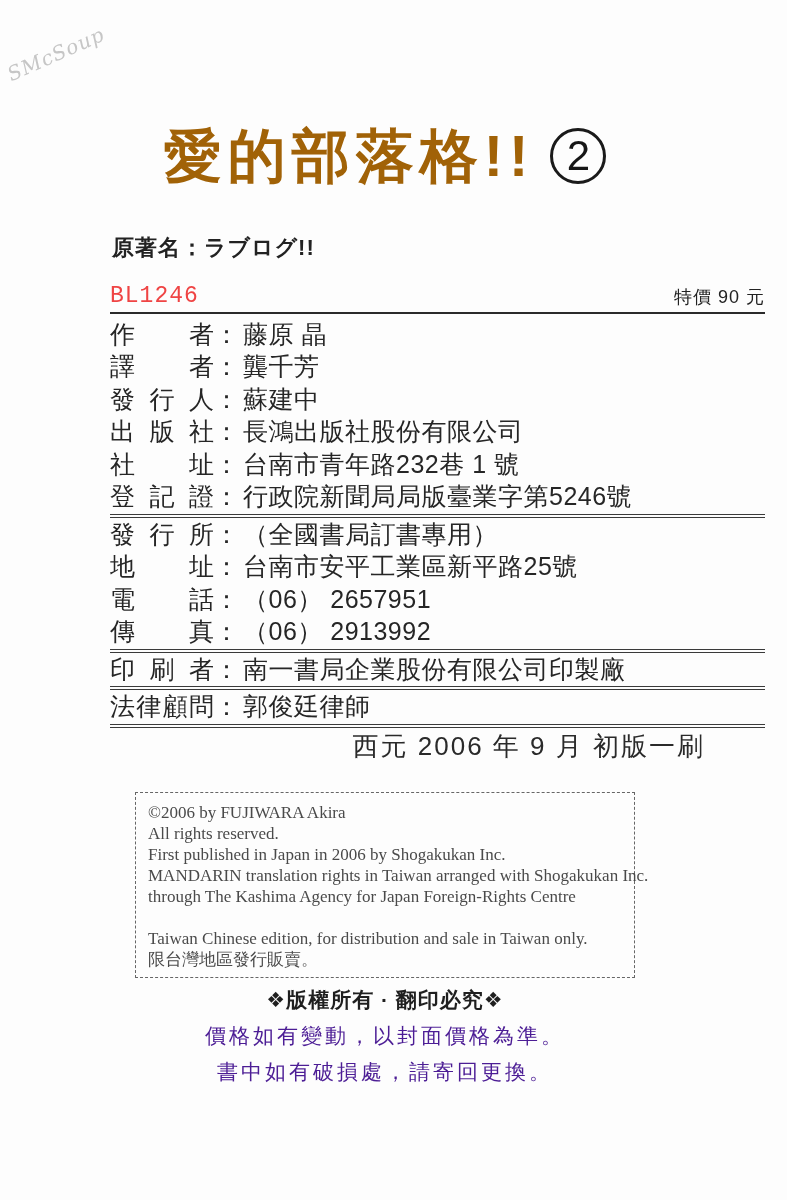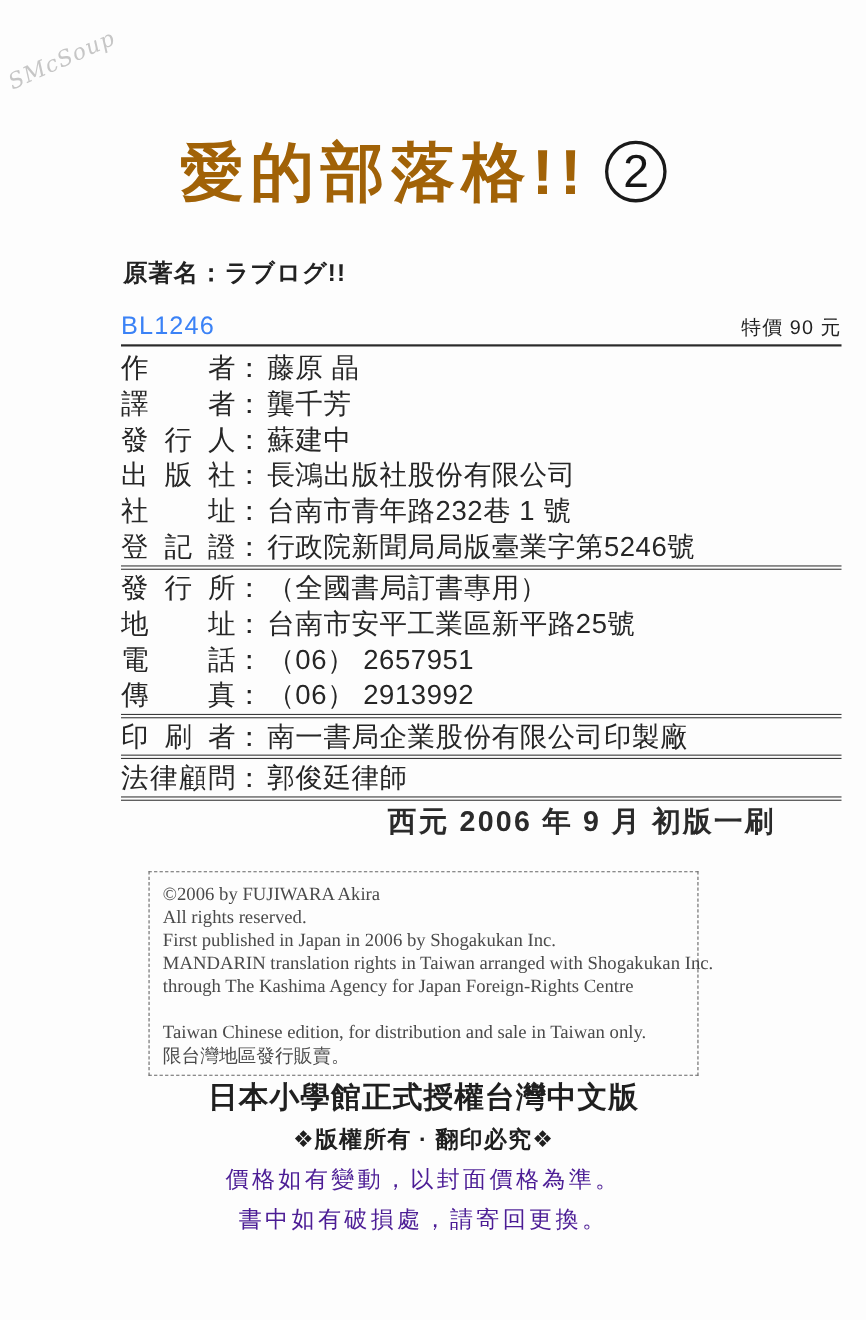--- a/index.html
+++ b/index.html
@@ -43,41 +43,41 @@
     white-space:nowrap;
   }
 
   
   .price-row {
     position:absolute; top:283px; left:110px; width:655px;
     display:flex; justify-content:space-between; align-items:flex-end;
     border-bottom:2px solid #2a2a2a; padding-bottom:3px;
   }
   .book-code {
-    font-family:Liberation Sans, sans-serif;
-    font-size:23px; letter-spacing:1px; color:#3b82f6;
+    font-family:Liberation Mono, monospace;
+    font-size:23px; letter-spacing:1px; color:#ef4444;
   }
   .price { font-size:18px; font-weight:500; color:#222; letter-spacing:1px; }
 
   
   .colophon { position:absolute; top:318px; left:110px; width:655px; }
   .c-row { height:32.5px; display:flex; align-items:center; font-size:25px; color:#262626; white-space:nowrap; }
   .row-label {
     display:inline-flex; justify-content:space-between;
     width:104px; flex:0 0 104px; font-weight:500;
   }
   .row-colon { flex:0 0 auto; margin:0 4px 0 0; font-weight:500; }
   .row-value { flex:0 0 auto; font-weight:500; letter-spacing:0.5px; }
   .divider-double {
     height:4px; border-top:1.5px solid #3a3a3a; border-bottom:1.5px solid #3a3a3a;
     margin:0.5px 0;
   }
   .edition-date {
     height:36px; line-height:36px; text-align:right; padding-right:60px;
-    font-size:26px; font-weight:700; color:#2a2a2a; letter-spacing:2px;
+    font-size:26px; font-weight:400; color:#2a2a2a; letter-spacing:2px;
     white-space:nowrap;
   }
 
   
   .copyright-box {
     position:absolute; top:792px; left:135px; width:500px;
     border:1px dashed #666;
     padding:9px 12px 7px 12px;
     font-family:"Liberation Serif","DejaVu Serif",serif;
     font-size:17px; color:#4a4a4a;
@@ -236,17 +236,16 @@
   <div class="cr-line">All rights reserved.</div>
   <div class="cr-line">First published in Japan in 2006 by Shogakukan Inc.</div>
   <div class="cr-line">MANDARIN translation rights in Taiwan arranged with Shogakukan Inc.</div>
   <div class="cr-line">through The Kashima Agency for Japan Foreign-Rights Centre</div>
   <div class="cr-line"></div>
   <div class="cr-line">Taiwan Chinese edition, for distribution and sale in Taiwan only.</div>
   <div class="cr-line">限台灣地區發行販賣。</div>
 </div>
 
 <div class="footer">
-  <div class="license-line">日本小學館正式授權台灣中文版</div>
   <div class="rights-line">❖版權所有 · 翻印必究❖</div>
   <div class="notice-line">價格如有變動，以封面價格為準。</div>
   <div class="notice-line">書中如有破損處，請寄回更換。</div>
 </div>
 
 </body></html>

